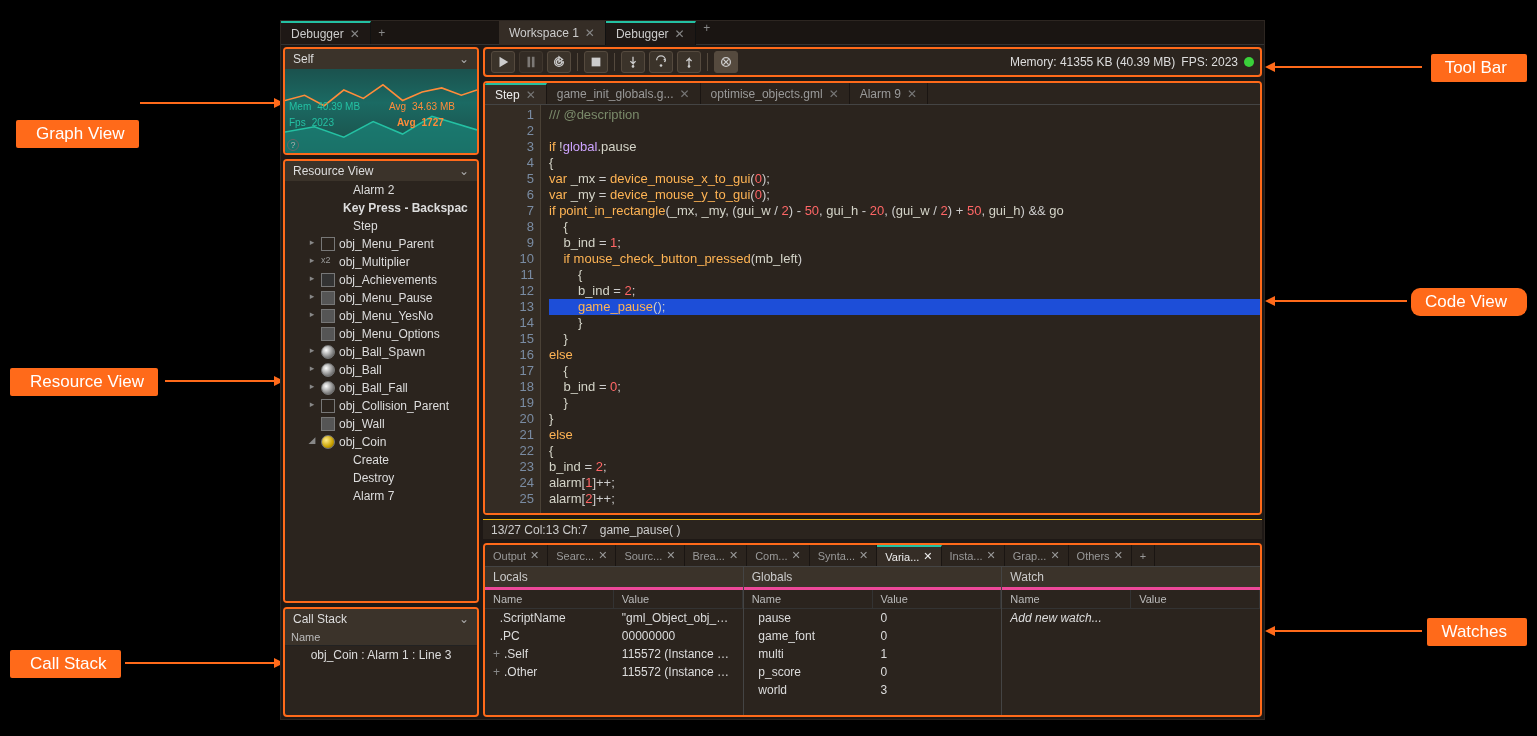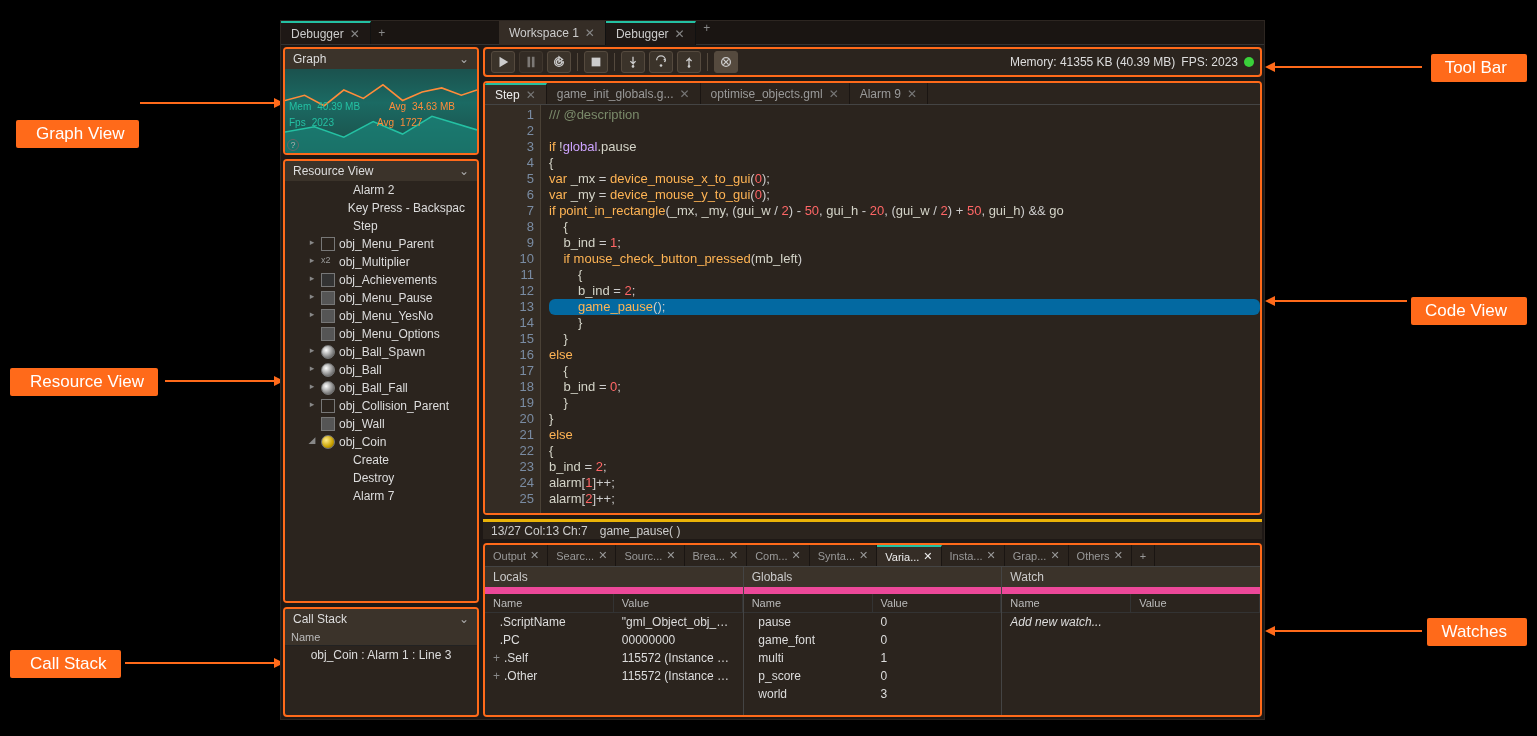--- a/index.html
+++ b/index.html
@@ -31,21 +31,21 @@
   .panel-header .chev { color:#aaa; }
   
   
   #graph-panel { height:108px; }
   .graph-body { flex:1; position:relative; background:linear-gradient(180deg,#1b524e 0%,#1b6a63 40%,#1b4d47 100%); overflow:hidden; }
   .graph-body svg { width:100%; height:100%; }
   .graph-text { position:absolute; font-size:10px; font-family:monospace; }
   .gt-mem { left:4px; top:32px; color:#24c1a3; }
   .gt-memavg { left:104px; top:32px; color:#ff8c3a; }
   .gt-fps { left:4px; top:48px; color:#24c1a3; }
-  .gt-fpsavg { left:92px; top:48px; color:#ff8c3a; }
+  .gt-fpsavg { left:112px; top:48px; color:#ff8c3a;font-weight:bold; }
   .help-icon { position:absolute; left:2px; bottom:2px; border:1px solid #666; border-radius:50%; width:12px;height:12px; font-size:9px; text-align:center; line-height:10px; color:#aaa; }
   
   
   #resource-panel { flex:1; min-height:0; }
   .tree { flex:1; overflow:auto; background:#2b241e; font-size:12px; color:#ddd; }
   .tree-row { display:flex; align-items:flex-start; gap:4px; padding:2px 12px; white-space:nowrap; cursor:pointer; }
   .tw { color:#888; width:10px; text-align:center; font-size:9px; }
   .ticon { width:14px; height:14px; background:#555; border:1px solid #777; }
   .ticon.ball { border-radius:50%; background:radial-gradient(circle at 35% 35%, #fff, #888 60%, #444); }
   .ticon.coin { border-radius:50%; background:radial-gradient(circle at 35% 35%, #ffec8b, #c9a200 60%, #7a5c00); }
@@ -73,39 +73,39 @@
   #code-panel { flex:1; min-height:0; }
   .code-tabs { height:22px; background:#2b241e; display:flex; border-bottom:1px solid #444; }
   .code-tab { display:flex; align-items:center; gap:6px; padding:0 10px; border-right:1px solid #1a1512; font-size:12px; color:#999; cursor:pointer; }
   .code-tab.active { background:#352d26; color:#eee; border-top:2px solid #24c1a3; }
   .code-tab .x { color:#777; }
   .code-body { flex:1; display:flex; overflow:hidden; background:#2b241e; font-family: Consolas, monospace; font-size:13px; }
   .gutter { width:56px; background:#342c24; text-align:right; padding:2px 6px 2px 2px; color:#7a8ca3; border-right:1px solid #4a4136; }
   .gutter div { height:16px; line-height:16px; }
   .code-lines { flex:1; padding:2px 0 2px 8px; overflow:hidden; }
   .code-lines .line { height:16px; line-height:16px; white-space:pre; }
-  .code-lines .line.cur { background:#0369a1;border-radius:6px; }
+  .code-lines .line.cur { background:#1d4ed8; }
   .kw { color:#ffb454; }
   .var { color:#d4d4c8; }
   .num { color:#ff6666; }
   .fn { color:#ffb454; }
   .com { color:#7a8a6a; }
   .glb { color:#cda3ff; }
   .br { color:#d4d4c8; }
   
-  .code-status { height:20px; background:#2b241e; padding:0 8px; font-size:12px; color:#ccc; display:flex; align-items:center; gap:12px; border-top:3px solid #eab308;}
+  .code-status { height:20px; background:#2b241e; padding:0 8px; font-size:12px; color:#ccc; display:flex; align-items:center; gap:12px; border-top:1px solid #eab308;}
   
   
   #watch-panel { height:174px; }
   .watch-tabs { height:22px; display:flex; background:#2b241e; border-bottom:1px solid #444; overflow:hidden; }
   .watch-tab { display:flex; align-items:center; gap:4px; padding:0 8px; font-size:11px; color:#999; border-right:1px solid #1a1512; cursor:pointer; }
   .watch-tab.active { background:#352d26; color:#eee; border-top:2px solid #24c1a3; }
   .watch-body { flex:1; display:flex; background:#2b241e; overflow:hidden; }
   .watch-col { flex:1; border-right:1px solid #444; display:flex; flex-direction:column; overflow:hidden; }
-  .wc-head { background:#3b332a; padding:3px 8px; font-size:12px; color:#ccc; border-bottom:7px solid #ec4899; }
+  .wc-head { background:#3b332a; padding:3px 8px; font-size:12px; color:#ccc; border-bottom:3px solid #ec4899; }
   .wc-subhead { display:flex; background:#2b241e; border-bottom:1px solid #333; }
   .wc-subhead div { flex:1; padding:3px 8px; font-size:11px; color:#bbb; border-right:1px solid #333; }
   .wc-rows { flex:1; overflow:auto; }
   .wc-row { display:flex; }
   .wc-row div { flex:1; padding:2px 8px; font-size:12px; color:#ddd; overflow:hidden; text-overflow:ellipsis; white-space:nowrap; }
   .wc-row .exp { color:#888; margin-right:4px; }
   .add-watch { color:#777; font-style:italic; }
   
   svg.icon { width:14px; height:14px; fill:#ccc; }
 </style>
@@ -114,21 +114,21 @@
 
 <div class="annot" style="left:16px; top:90px;margin-top:30px;">Graph View</div>
 <div class="annot-line" style="left:140px; top:102px; width:142px;"></div>
 <div class="annot" style="left:10px; top:368px;">Resource View</div>
 <div class="annot-line" style="left:165px; top:380px; width:117px;"></div>
 <div class="annot" style="left:10px; top:650px;">Call Stack</div>
 <div class="annot-line" style="left:125px; top:662px; width:157px;"></div>
 
 <div class="annot right" style="right:10px; top:54px;">Tool Bar</div>
 <div class="annot-line rev" style="left:1267px; top:66px; width:155px;"></div>
-<div class="annot right" style="right:10px; top:297px;">Code View</div>
+<div class="annot right" style="right:10px; top:288px;border-radius:9px;">Code View</div>
 <div class="annot-line rev" style="left:1267px; top:300px; width:140px;"></div>
 <div class="annot right" style="right:10px; top:618px;">Watches</div>
 <div class="annot-line rev" style="left:1267px; top:630px; width:155px;"></div>
 
 <div class="ide">
 
   <div class="ide-tabs">
     <div class="ide-tab active">
       <span>Debugger</span>
       <span class="x">✕</span>
@@ -149,21 +149,21 @@
     </div>
     <div class="plus-tab">+</div>
   </div>
 
   <div class="body">
 
     <div class="leftcol">
 
       <div id="graph-panel" class="panel">
         <div class="panel-header">
-          <span>Graph</span>
+          <span>Self</span>
           <span class="chev">⌄</span>
         </div>
         <div class="graph-body">
           <svg viewBox="0 0 196 80" preserveAspectRatio="none">
             <path d="M0,30 L20,25 L40,35 L60,20 L80,28 L100,15 L120,30 L140,22 L160,18 L180,25 L196,20" stroke="#ff8c3a" stroke-width="1.5" fill="none"></path>
             <path d="M0,60 L30,55 L60,65 L90,50 L120,62 L150,45 L196,58 L196,80 L0,80 Z" fill="#1b8a7e" opacity="0.6"></path>
             <path d="M0,60 L30,55 L60,65 L90,50 L120,62 L150,45 L196,58" stroke="#24c1a3" stroke-width="1.5" fill="none"></path>
           </svg>
           <div class="graph-text gt-mem"><span>Mem</span> <span>40.39 MB</span></div>
           <div class="graph-text gt-memavg"><span>Avg</span> <span>34.63 MB</span></div>
@@ -176,21 +176,21 @@
       <div id="resource-panel" class="panel">
         <div class="panel-header">
           <span>Resource View</span>
           <span class="chev">⌄</span>
         </div>
         <div class="tree" id="resource-tree">
             <div class="tree-row" style="padding-left: 54px;">
               <span class="tw"></span>
               <span>Alarm 2</span>
             </div>
-            <div class="tree-row" style="padding-left: 54px;">
+            <div class="tree-row" style="padding-left: 54px; font-weight: bold;">
               <span class="tw"></span>
               <span>Key Press - Backspac</span>
             </div>
             <div class="tree-row" style="padding-left: 54px;">
               <span class="tw"></span>
               <span>Step</span>
             </div>
             <div class="tree-row" style="padding-left: 22px;">
               <span class="tw">▸</span>
               <span class="ticon outline"></span>

